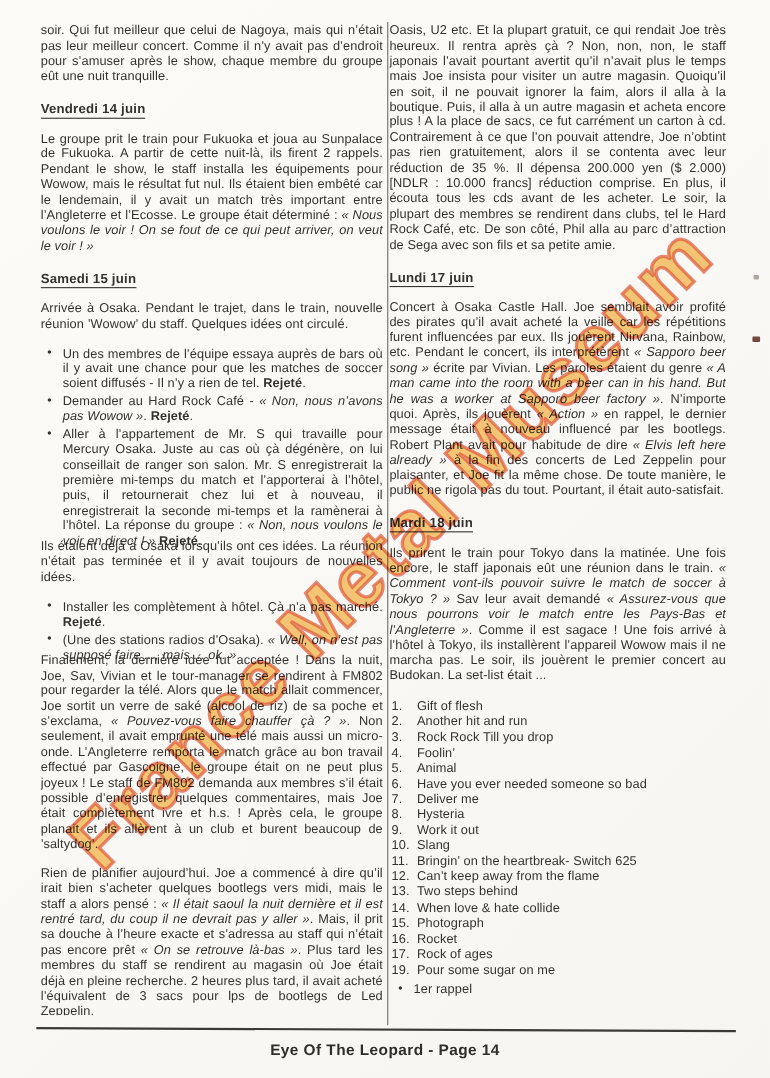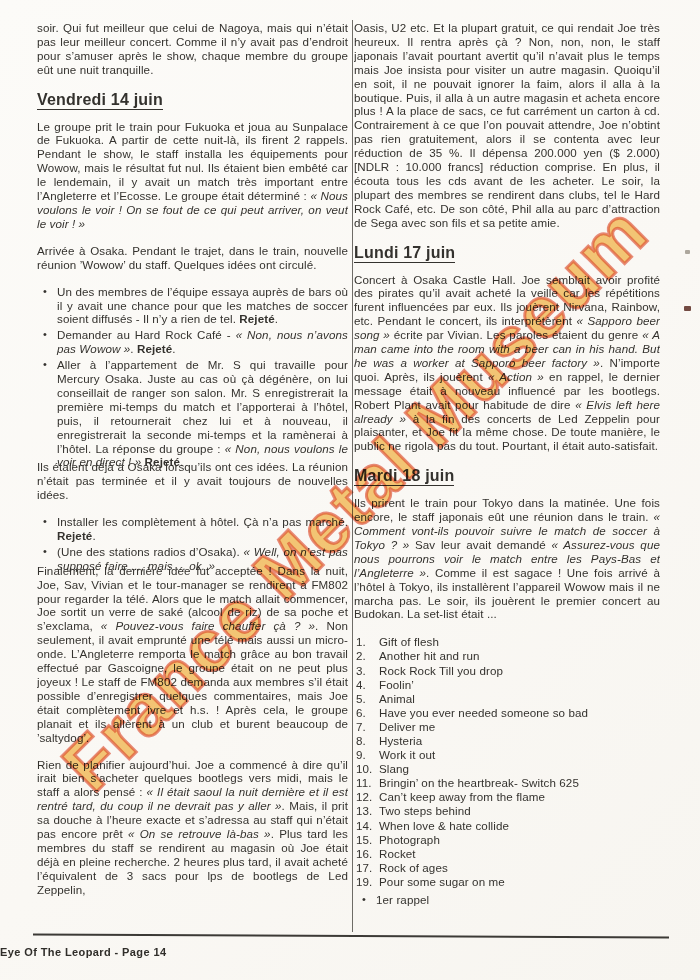--- a/index.html
+++ b/index.html
@@ -13,21 +13,21 @@
   .col{
     position:absolute;top:21px;text-align:justify;
     font-size:11.6px;line-height:13.9px;overflow:hidden;
     letter-spacing:.1px;
   }
   .col-left{left:37px;width:311px;height:902px;}
   .col-right{left:354px;width:306px;height:906px;}
   .col p{margin:0 0 13px 0;}
   .col .blk:first-child{margin-top:0;}
   .heading{
-    margin:16px 0 13px 0;font-weight:bold;font-size:16px;letter-spacing:.2px;
+    margin:16px 0 13px 0;font-weight:bold;font-size:12px;letter-spacing:.2px;
   }
   .heading span{border-bottom:1.4px solid #34322e;padding-bottom:1px;}
   .it{font-style:italic;}
   .bd{font-weight:bold;}
   .ulist{margin:0 0 2px 0;}
   .uli{display:flex;margin:0 0 2px 0;}
   .uli .dot{width:14px;min-width:14px;padding-left:6px;font-size:11px;}
   .uli .btxt{flex:1;}
   .olist{margin:14px 0 4px 2px;}
   .oli{display:flex;line-height:14.1px;}
@@ -36,22 +36,22 @@
   .after-list{margin:2px 0 0 2px;}
   .divider{
     position:absolute;left:352px;top:20px;height:912px;width:1.4px;
     background:#56544e;opacity:.85;
   }
   .footer-rule{
     position:absolute;left:33px;top:935px;width:636px;height:2px;
     background:#3c3a36;transform:rotate(.25deg);
   }
   .footer-text{
-    position:absolute;left:0;top:946px;width:700px;
-    font-weight:bold;font-size:11px;letter-spacing:.4px;color:#302e2a;
+    position:absolute;left:0;top:946px;width:700px;text-align:center;
+    font-weight:bold;font-size:14px;letter-spacing:.4px;color:#302e2a;
   }
   .watermark{
     position:absolute;left:355px;top:498px;width:900px;height:120px;
     transform:translate(-50%,-50%) rotate(-45deg);
     text-align:center;line-height:120px;
     font-size:72px;font-weight:bold;letter-spacing:2px;
     color:rgba(250,214,74,.55);
     -webkit-text-stroke:3px rgba(224,68,38,.6);
     text-shadow:0 0 1px rgba(224,68,38,.35);
     mix-blend-mode:multiply;
@@ -61,20 +61,21 @@
   .speck2{position:absolute;left:684px;top:306px;width:7px;height:5px;background:#5a2c22;opacity:.85;border-radius:1px;}
 </style>
 </head>
 <body>
 
 <div class="page">
   <div class="col col-left">
       <p class="blk"><span>soir. Qui fut meilleur que celui de Nagoya, mais qui n’était pas leur meilleur concert. Comme il n’y avait pas d’endroit pour s’amuser après le show, chaque membre du groupe eût une nuit tranquille.</span></p>
       <div class="heading blk"><span>Vendredi 14 juin</span></div>
       <p class="blk"><span>Le groupe prit le train pour Fukuoka et joua au Sunpalace de Fukuoka. A partir de cette nuit-là, ils firent 2 rappels. Pendant le show, le staff installa les équipements pour Wowow, mais le résultat fut nul. Ils étaient bien embêté car le lendemain, il y avait un match très important entre l’Angleterre et l’Ecosse. Le groupe était déterminé : </span><span class="it">« Nous voulons le voir ! On se fout de ce qui peut arriver, on veut le voir ! »</span></p>
+      <div class="heading blk"><span>Samedi 15 juin</span></div>
       <p class="blk"><span>Arrivée à Osaka. Pendant le trajet, dans le train, nouvelle réunion ’Wowow’ du staff. Quelques idées ont circulé.</span></p>
       <div class="ulist blk">
         <div class="uli">
           <span class="dot">•</span>
           <div class="btxt"><span>Un des membres de l’équipe essaya auprès de bars où il y avait une chance pour que les matches de soccer soient diffusés - Il n’y a rien de tel. </span><span class="bd">Rejeté</span><span>.</span></div>
         </div>
         <div class="uli">
           <span class="dot">•</span>
           <div class="btxt"><span>Demander au Hard Rock Café - </span><span class="it">« Non, nous n’avons pas Wowow »</span><span>. </span><span class="bd">Rejeté</span><span>.</span></div>
         </div>

